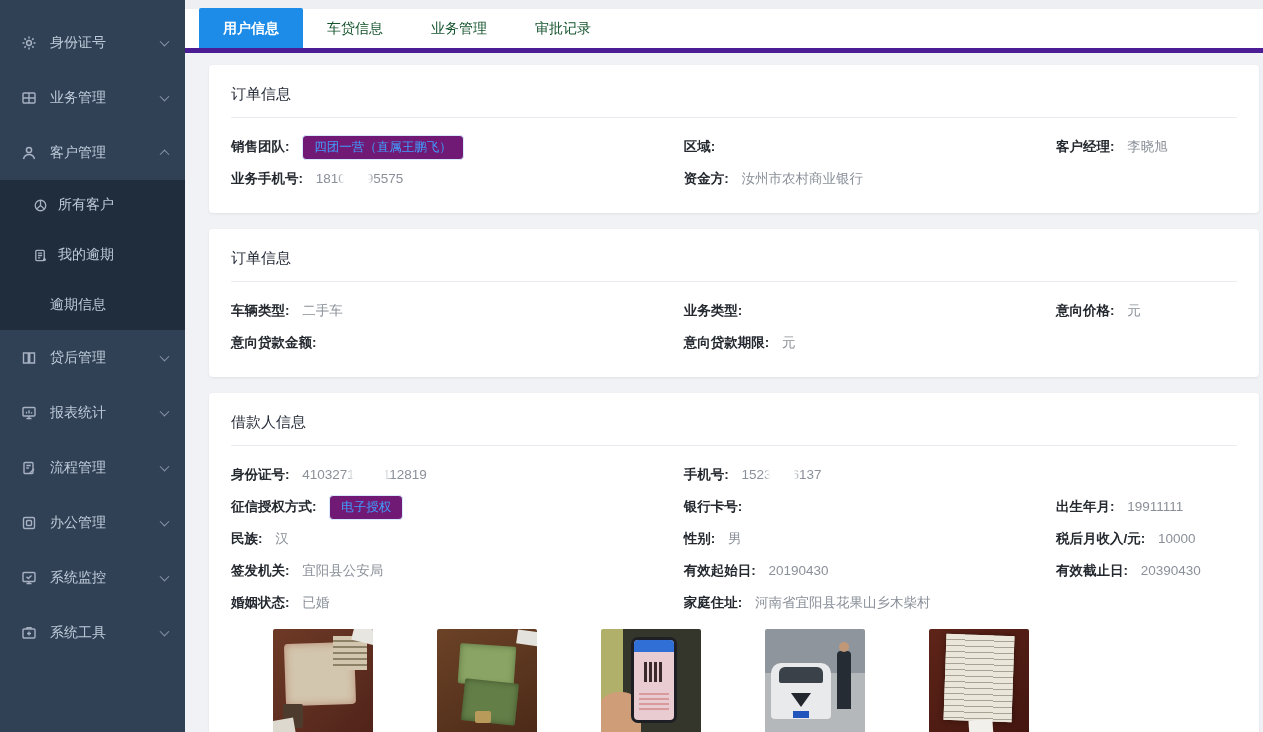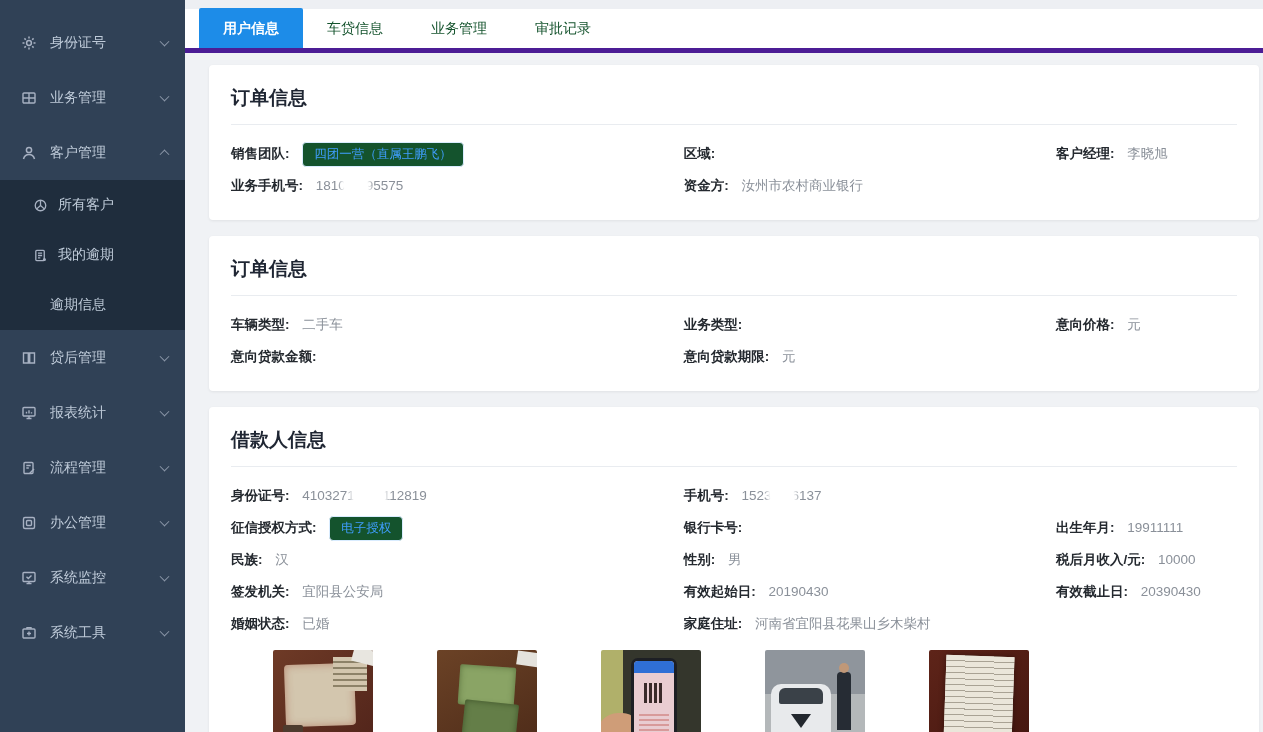--- a/index.html
+++ b/index.html
@@ -28,27 +28,27 @@
   .tabbar { height:44px; background:#ffffff; border-bottom:5px solid #4c1d95;
     display:flex; align-items:flex-end; padding-left:14px; }
   .tab { height:40px; line-height:40px; padding:0 24px; font-size:14px;
     color:#14532d; cursor:pointer; }
   .tab.active { background:#1d8ce8; color:#ffffff; font-weight:bold;
     border-radius:2px 2px 0 0; }
 
   .content { padding:12px 4px 0 24px; }
   .card { background:#ffffff; border-radius:4px; box-shadow:0 1px 3px rgba(0,0,0,.07);
     padding:14px 22px 18px 22px; margin-bottom:16px; }
-  .card-title { font-size:19px; font-weight:bold; color:#1f2633;
+  .card-title { font-size:15px; font-weight:normal; color:#1f2633;
     padding:6px 0 13px 0; border-bottom:1px solid #e9ecf0; margin-bottom:13px; }
   .frow { display:grid; grid-template-columns:45% 37% 18%; min-height:32px;
     align-items:center; font-size:13.5px; }
   .fl { font-weight:bold; color:#24292f; margin-right:9px; }
   .fv { color:#8a9099; }
-  .tag { display:inline-block; padding:3px 11px; background:#14532d;
+  .tag { display:inline-block; padding:3px 11px; background:#701a75;
     border:1px solid #d9ecff; color:#409eff; border-radius:4px; font-size:12.5px; }
   .redact { display:inline-block; width:24px; height:15px; background:#fff;
     border-radius:2px; box-shadow:0 0 4px 3px rgba(255,255,255,.95);
     transform:rotate(-6deg); vertical-align:-3px; margin:0 -2px; }
   .redact.wide { width:32px; }
 
   
   .photos { display:flex; gap:64px; padding-left:42px; margin-top:10px; }
   .photo { width:100px; cursor:pointer; }
   .pimg { width:100px; height:105px; position:relative; overflow:hidden; border-radius:2px; }

